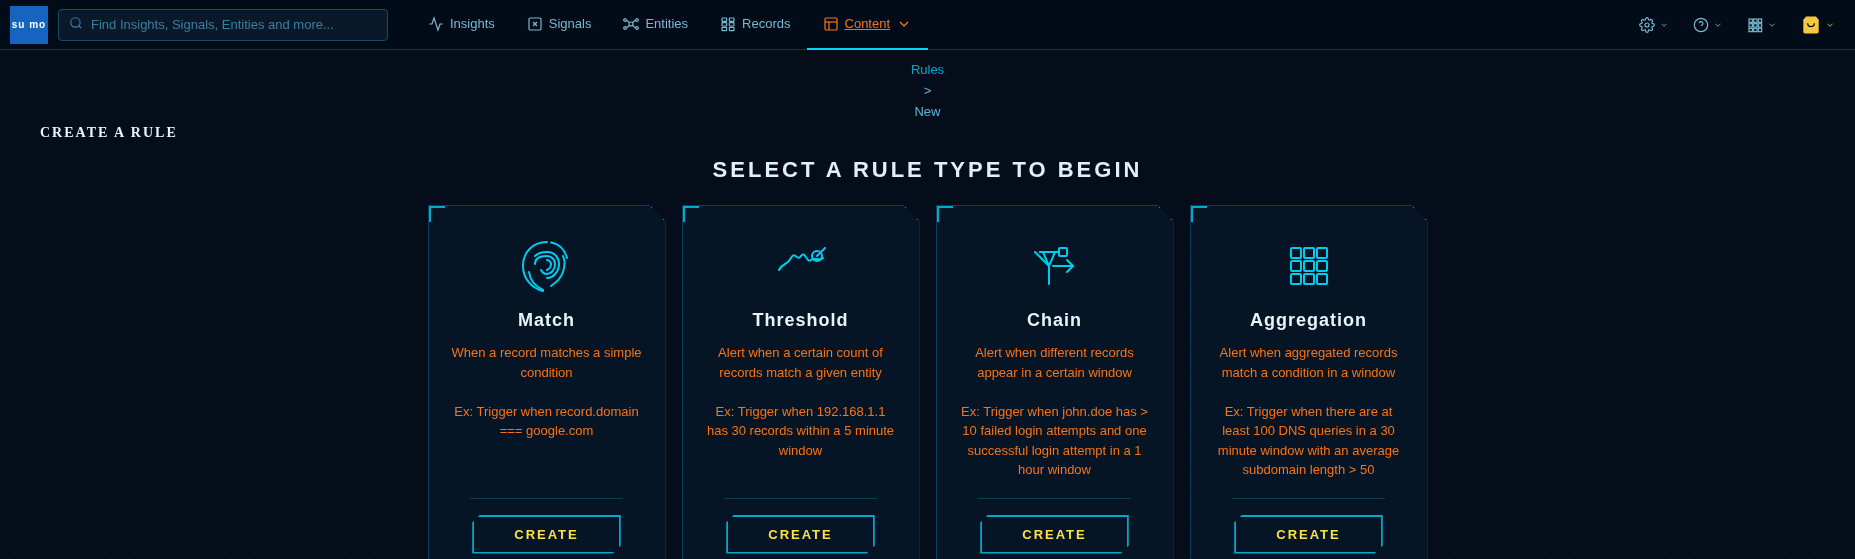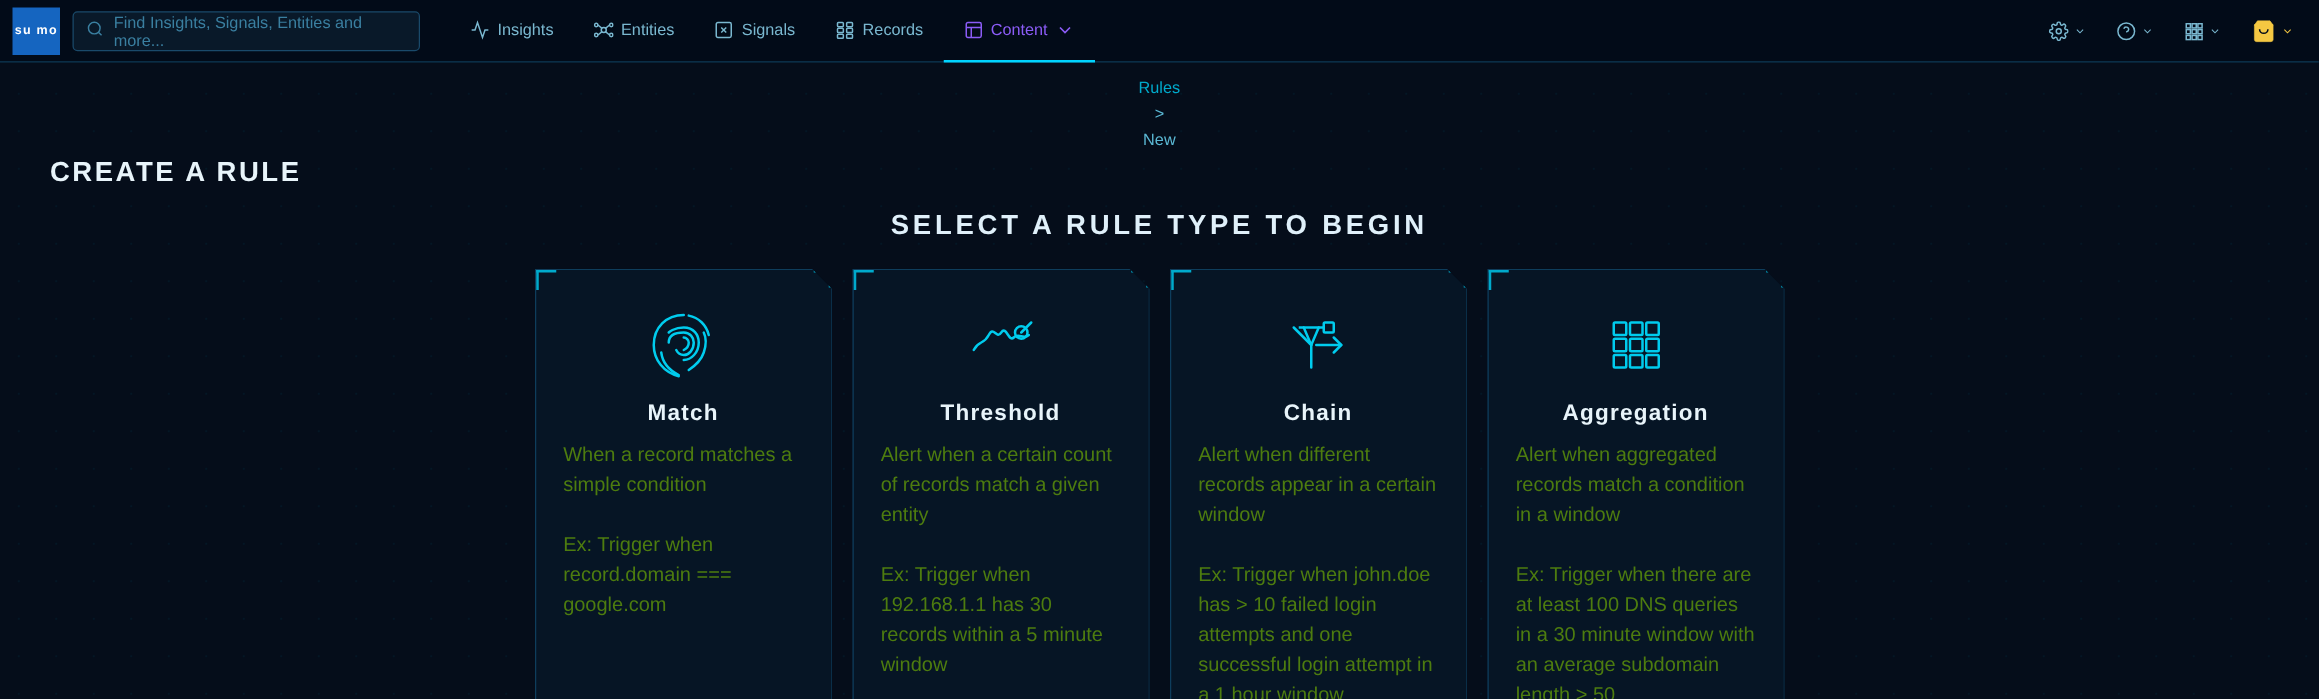--- a/index.html
+++ b/index.html
@@ -32,21 +32,21 @@
       margin-right: 6px;
       letter-spacing: 1px;
     }
     .search-bar {
       display: flex; align-items: center;
       background: #091929;
       border: 1px solid #1a4a6a;
       border-radius: 4px;
       height: 32px;
       padding: 0 10px;
-      width: 278px;
+      width: 330px;
       color: #5bb8d4;
       font-size: 13px;
       gap: 8px;
     }
     .search-bar span { color: #3a7fa0; font-size: 15px; }
     .nav-items {
       display: flex; align-items: center;
       flex: 1;
       gap: 0;
       margin-left: 20px;
@@ -55,22 +55,23 @@
       display: flex; align-items: center; gap: 6px;
       padding: 13px 16px;
       height: 50px;
       color: #7ab8d0;
       font-size: 13px;
       cursor: pointer;
       border-bottom: 2px solid transparent;
       white-space: nowrap;
     }
     .nav-item.active {
-      color: #8b5cf6;
+      color: #f97316;
       border-bottom: 2px solid #00d4ff;
+      text-decoration: underline;
     }
     .nav-item svg { width: 16px; height: 16px; }
     .nav-right {
       display: flex; align-items: center;
       gap: 4px;
       margin-left: auto;
     }
     .nav-right-btn {
       display: flex; align-items: center; gap: 4px;
       padding: 0 10px;
@@ -86,24 +87,25 @@
       padding: 12px 40px 4px 40px;
       font-size: 13px;
       color: #5bb8d4;
       display: flex; align-items: center; gap: 6px; flex-direction: column;
     }
     .breadcrumb-area a { color: #00aacc; text-decoration: none; }
 
     
     .page-title {
       padding: 2px 40px 16px 40px;
-      font-size: 22px;
+      font-size: 14px;
       font-weight: bold;
       color: #e8f4fa;
       letter-spacing: 2px;
+      font-family: Liberation Serif, serif;
     }
 
     
     .main-content {
       padding: 0 30px;
       position: relative;
     }
 
     .section-title {
       text-align: center;
@@ -178,23 +180,23 @@
 
     .card-name {
       font-size: 18px;
       font-weight: bold;
       color: #e8f4fa;
       margin-bottom: 12px;
       letter-spacing: 1px;
     }
 
     .card-desc {
-      font-size: 16px;
-      color: #4d7c0f;
-      text-align: left;
+      font-size: 13px;
+      color: #f97316;
+      text-align: center;
       line-height: 1.5;
       flex: 1;
     }
 
     .card-divider {
       width: 80%;
       border: none;
       border-top: 1px solid #0e3d5c;
       margin: 18px 0 16px 0;
     }
@@ -250,44 +252,44 @@
       <span style="color:#3a7fa0;font-size:13px;">Find Insights, Signals, Entities and more...</span>
     </div>
 
     <div class="nav-items">
 
       <div class="nav-item">
         <svg width="15" height="15" viewBox="0 0 24 24" fill="none" stroke="currentColor" stroke-width="1.8">
             <polyline points="22 12 18 12 15 21 9 3 6 12 2 12"></polyline>
           </svg>
         <span>Insights</span>
+      </div>
+
+      <div class="nav-item">
+        <svg width="15" height="15" viewBox="0 0 24 24" fill="none" stroke="currentColor" stroke-width="1.8">
+            <rect x="3" y="3" width="18" height="18" rx="2"></rect>
+            <line x1="9" y1="9" x2="15" y2="15"></line>
+            <line x1="15" y1="9" x2="9" y2="15"></line>
+          </svg>
+        <span>Signals</span>
       </div>
 
       <div class="nav-item">
         <svg width="15" height="15" viewBox="0 0 24 24" fill="none" stroke="currentColor" stroke-width="1.8">
             <circle cx="12" cy="12" r="3"></circle>
             <circle cx="3" cy="6" r="2"></circle>
             <circle cx="21" cy="6" r="2"></circle>
             <circle cx="3" cy="18" r="2"></circle>
             <circle cx="21" cy="18" r="2"></circle>
             <line x1="5" y1="6" x2="10" y2="10"></line>
             <line x1="19" y1="6" x2="14" y2="10"></line>
             <line x1="5" y1="18" x2="10" y2="14"></line>
             <line x1="19" y1="18" x2="14" y2="14"></line>
           </svg>
         <span>Entities</span>
-      </div>
-
-      <div class="nav-item">
-        <svg width="15" height="15" viewBox="0 0 24 24" fill="none" stroke="currentColor" stroke-width="1.8">
-            <rect x="3" y="3" width="18" height="18" rx="2"></rect>
-            <line x1="9" y1="9" x2="15" y2="15"></line>
-            <line x1="15" y1="9" x2="9" y2="15"></line>
-          </svg>
-        <span>Signals</span>
       </div>
 
       <div class="nav-item">
         <svg width="15" height="15" viewBox="0 0 24 24" fill="none" stroke="currentColor" stroke-width="1.8">
             <rect x="3" y="3" width="7" height="5" rx="1"></rect>
             <rect x="14" y="3" width="7" height="5" rx="1"></rect>
             <rect x="3" y="10" width="7" height="5" rx="1"></rect>
             <rect x="14" y="10" width="7" height="5" rx="1"></rect>
             <rect x="3" y="17" width="7" height="5" rx="1"></rect>
             <rect x="14" y="17" width="7" height="5" rx="1"></rect>

